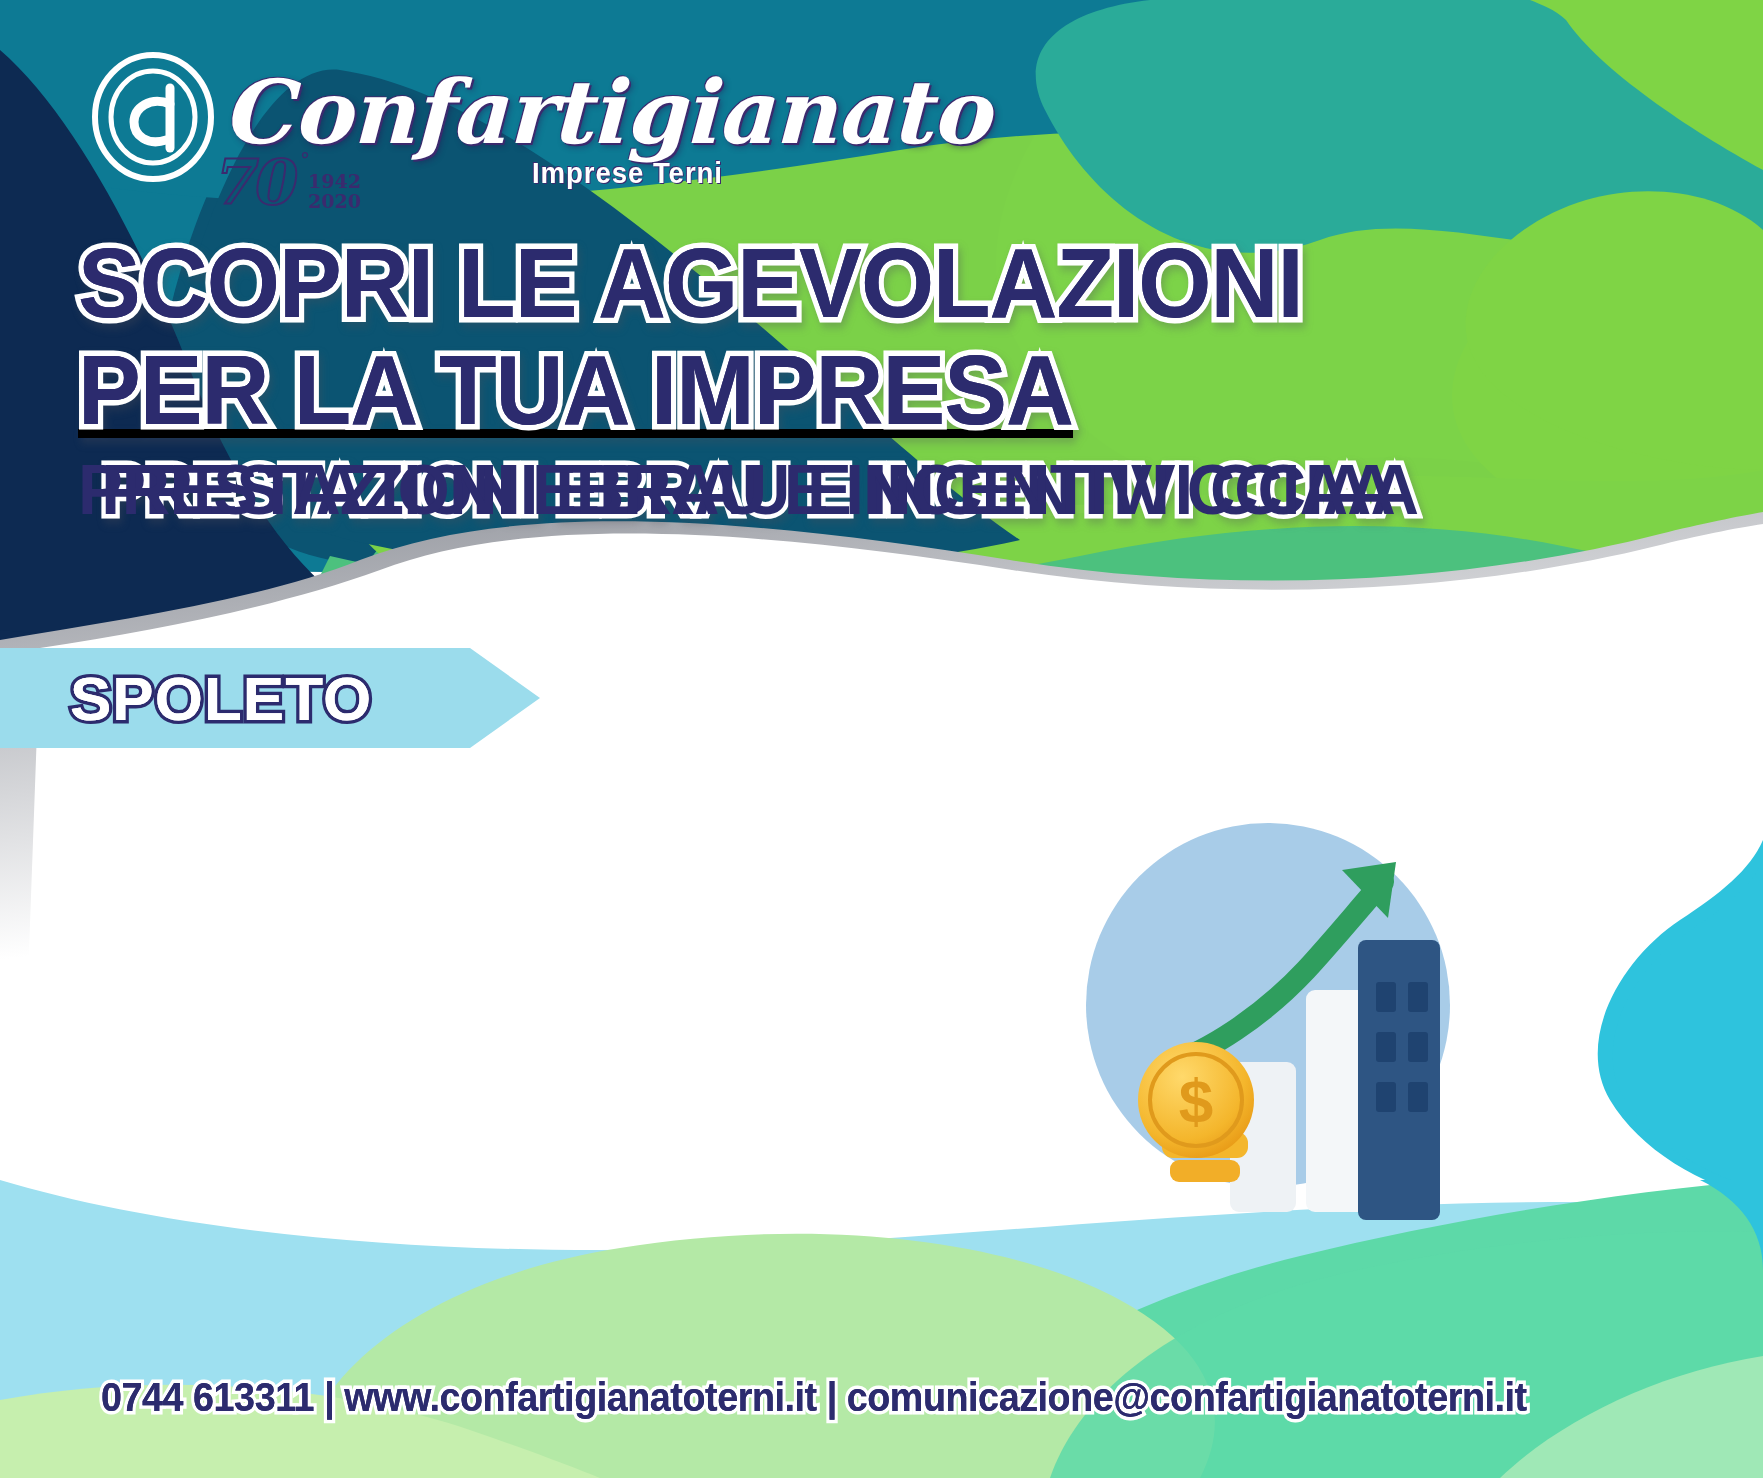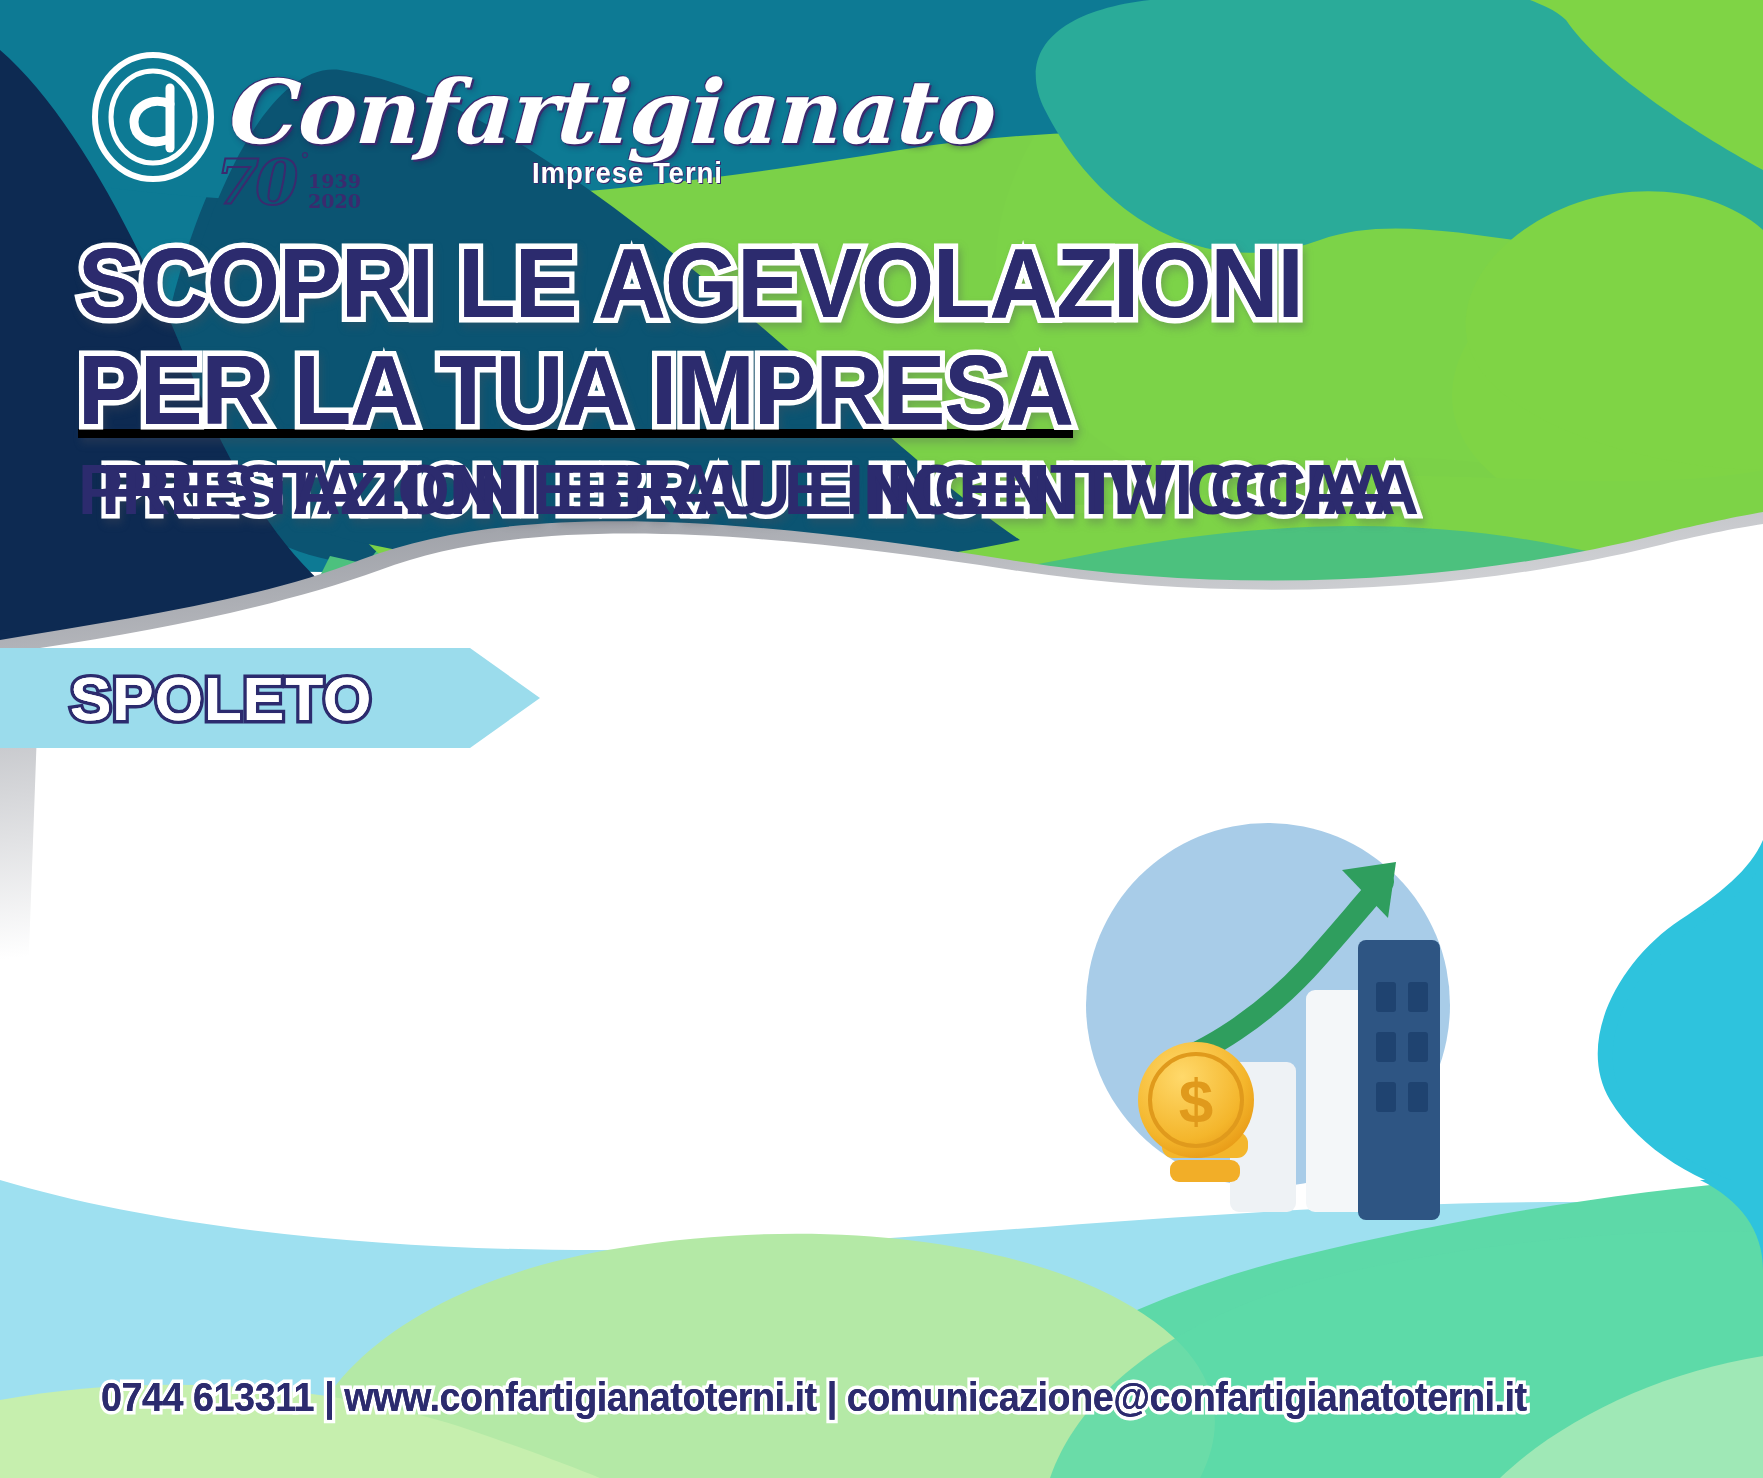--- a/index.html
+++ b/index.html
@@ -228,21 +228,21 @@
       <ellipse cx="65" cy="65" rx="42" ry="46" fill="none" stroke="#ffffff" stroke-width="5"></ellipse>
       <path d="M82,36 L82,96" stroke="#ffffff" stroke-width="9" stroke-linecap="round"></path>
       <path d="M82,52 C62,44 46,56 46,70 C46,84 60,94 78,88" fill="none" stroke="#ffffff" stroke-width="9" stroke-linecap="round"></path>
     </svg>
     <div class="wordmark">Confartigianato</div>
     <div class="sub">Imprese  Terni</div>
     <div class="anniv">
       <div class="eighty">70</div>
       <div class="deg">°</div>
       <div class="yrs">
-        <div>1939</div>
+        <div>1942</div>
         <div>2020</div>
       </div>
     </div>
   </div>
 
   <div id="headline">
     <div class="hlwrap">
       <div class="hl hl1">SCOPRI LE AGEVOLAZIONI</div>
       <div class="hl hl1 fill">SCOPRI LE AGEVOLAZIONI</div>
     </div>

